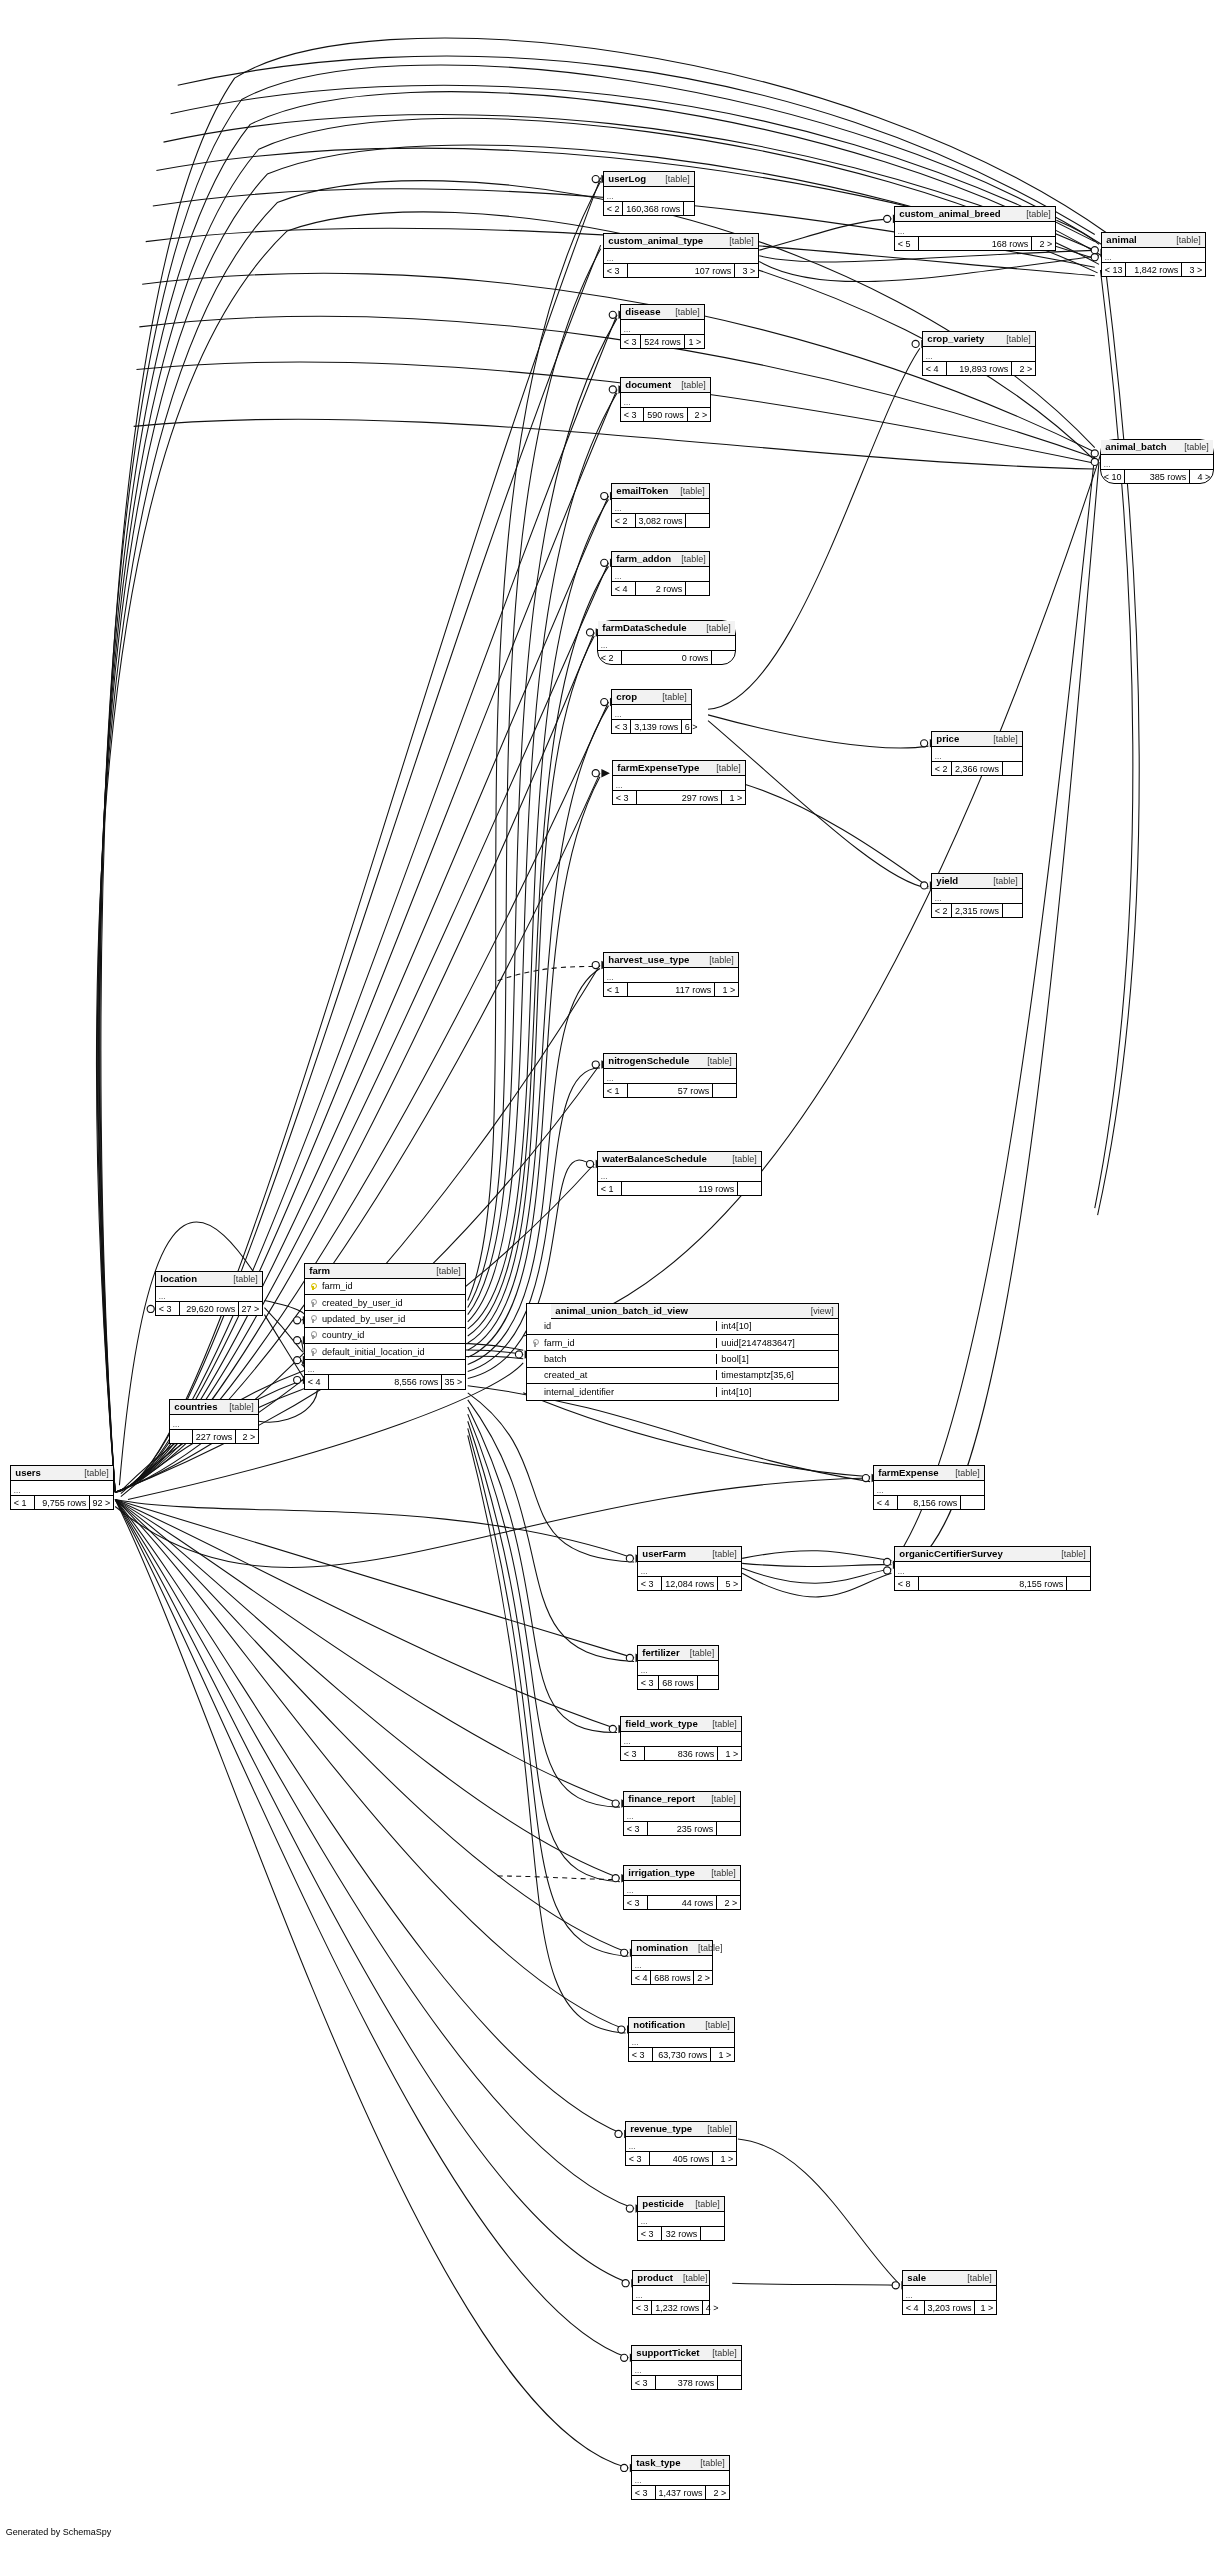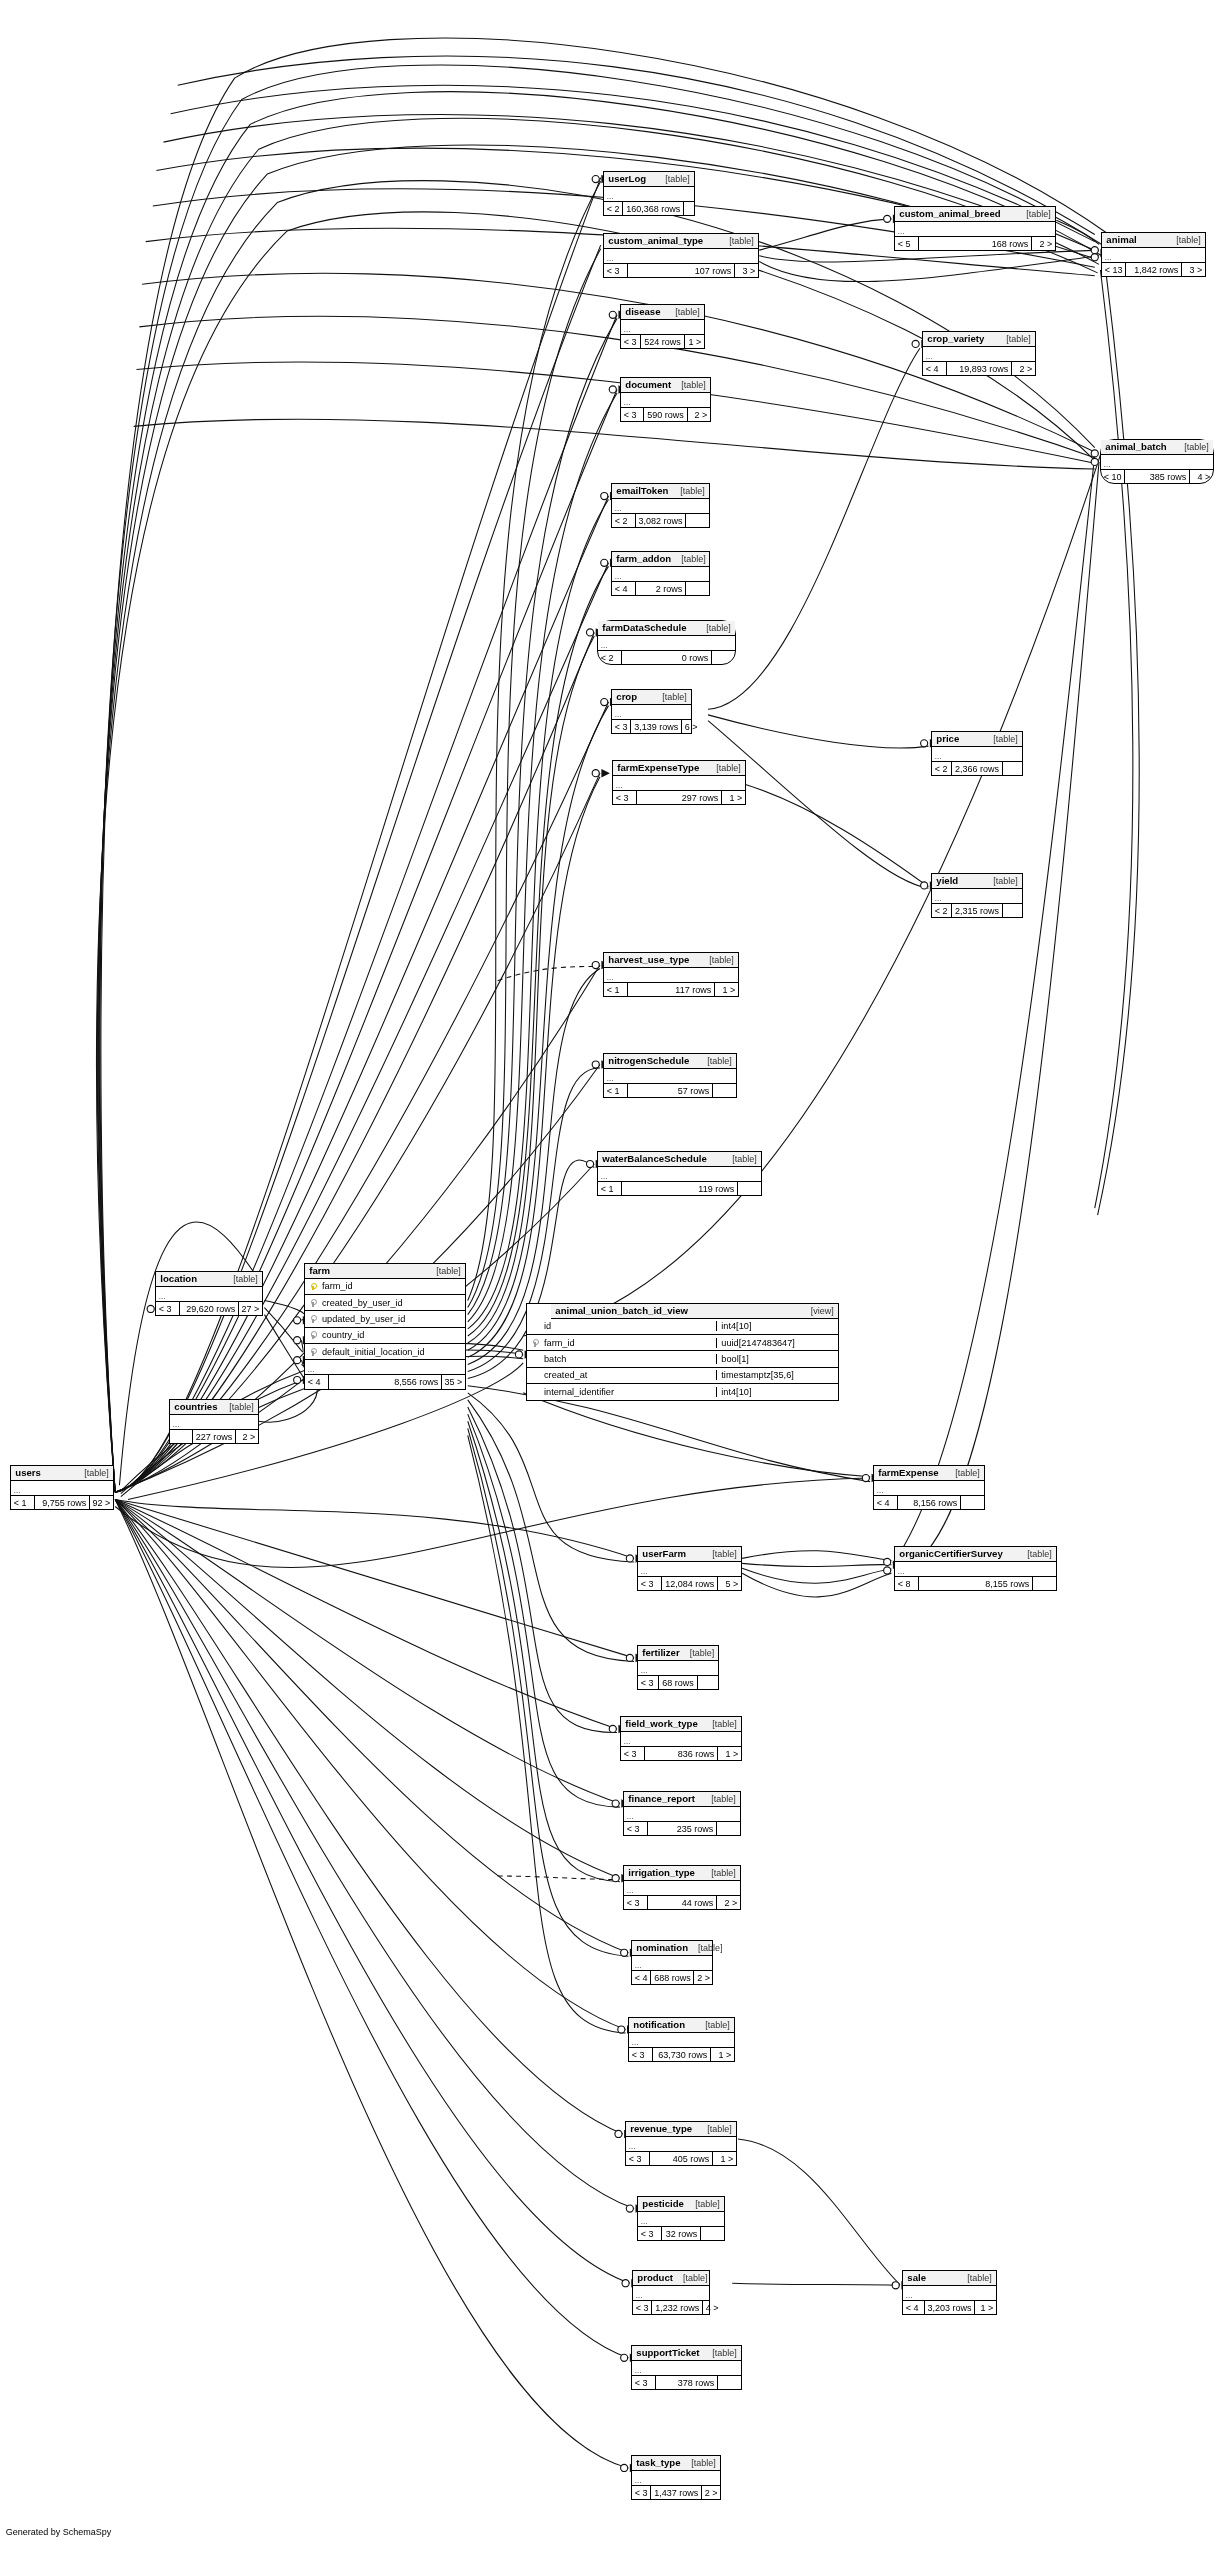--- a/index.html
+++ b/index.html
@@ -509,21 +509,21 @@
           <span>userFarm</span>
           <span class="kind">[table]</span>
         </div>
         <div class="ell">...</div>
         <div class="foot">
           <div class="c0">&lt; 3</div>
           <div class="c1">12,084 rows</div>
           <div class="c2">5 &gt;</div>
         </div>
       </div>
-      <div class="node" style="left: 894px; top: 1546px; width: 163px;">
+      <div class="node" style="left: 894px; top: 1546px; width: 197px;">
         <div class="hdr">
           <span>organicCertifierSurvey</span>
           <span class="kind">[table]</span>
         </div>
         <div class="ell">...</div>
         <div class="foot">
           <div class="c0">&lt; 8</div>
           <div class="c1">8,155 rows</div>
           <div class="c2"></div>
         </div>
@@ -653,21 +653,21 @@
           <span>supportTicket</span>
           <span class="kind">[table]</span>
         </div>
         <div class="ell">...</div>
         <div class="foot">
           <div class="c0">&lt; 3</div>
           <div class="c1">378 rows</div>
           <div class="c2"></div>
         </div>
       </div>
-      <div class="node" style="left: 631px; top: 2455px; width: 90px;">
+      <div class="node" style="left: 631px; top: 2455px; width: 99px;">
         <div class="hdr">
           <span>task_type</span>
           <span class="kind">[table]</span>
         </div>
         <div class="ell">...</div>
         <div class="foot">
           <div class="c0">&lt; 3</div>
           <div class="c1">1,437 rows</div>
           <div class="c2">2 &gt;</div>
         </div>

